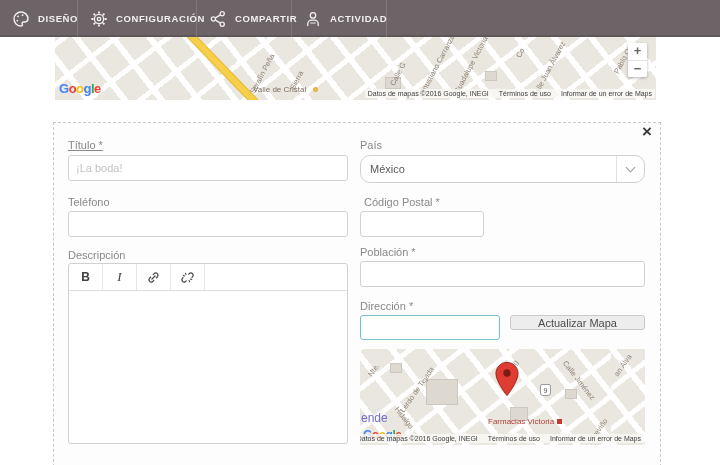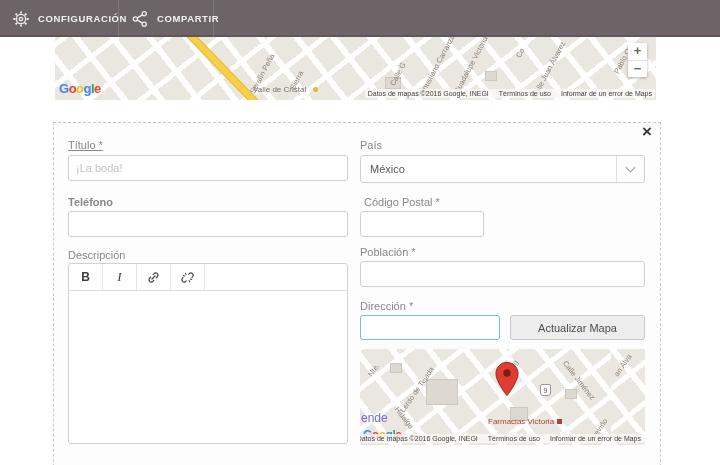--- a/index.html
+++ b/index.html
@@ -57,21 +57,21 @@
     color:#3a3a3a; cursor:pointer; line-height:16px; }
   .col { position:absolute; }
   .col-left  { left:14px; top:0; width:280px; }
   .col-right { left:306px; top:0; width:285px; }
   .flabel { position:absolute; font-size:11px; color:#8a8888; white-space:nowrap; }
   .finput { position:absolute; height:26px; border:1px solid #d2d0d0; border-radius:3px;
     background:#fff; font-family:"Liberation Sans",sans-serif; font-size:11px;
     color:#555; padding:0 7px; outline:none; }
   .finput::placeholder { color:#c4c2c2; }
   .finput.teal { border:1px solid #74c2ca; }
-  .fselect { position:absolute; height:28px; border:1px solid #d2d0d0; border-radius:3px;
+  .fselect { position:absolute; height:28px; border:1px solid #d2d0d0; border-radius:10px;
     background:#fff; display:flex; align-items:center; cursor:pointer; }
   .fselect .sel-text { flex:1; font-size:11px; color:#5a5858; padding:0 9px; }
   .fselect .sel-arrow { width:28px; height:100%; border-left:1px solid #e0dede;
     display:flex; align-items:center; justify-content:center; }
   .chev { width:7px; height:7px; border-right:1.6px solid #9b9b9b;
     border-bottom:1.6px solid #9b9b9b; transform:rotate(45deg); margin-top:-4px; }
   .editor { position:absolute; border:1px solid #d2d0d0; border-radius:3px; background:#fff; }
   .ed-toolbar { height:27px; border-bottom:1px solid #dedede; display:flex; }
   .ed-btn { width:34px; height:26px; border-right:1px solid #e6e6e6; display:flex;
     align-items:center; justify-content:center; font-size:12px; color:#3f3f3f; cursor:pointer; }
@@ -81,40 +81,61 @@
   .btn-update { position:absolute; background:#ededed; border:1px solid #c9c9c9;
     border-radius:3px; font-size:11px; color:#4c4c4c; text-align:center; cursor:pointer;
     display:flex; align-items:center; justify-content:center; }
 </style>
 </head>
 <body>
 
 <div class="screen">
 
   <nav class="navbar">
+    <div class="nav-item" style="width:78px">
+      <span class="nav-icon">
+        <svg width="18" height="18" viewBox="0 0 18 18" fill="none" stroke="#f2eff0" stroke-width="1.4">
+          <path d="M9 2a7 7 0 1 0 0 14c1.4 0 1.8-.9 1.3-1.8-.5-.9-.2-2.2 1.2-2.2H13a3.5 3.5 0 0 0 3-3.5A7 7 0 0 0 9 2z"></path>
+          <circle cx="6" cy="6.4" r=".9" fill="#f2eff0" stroke="none"></circle>
+          <circle cx="10.6" cy="5.2" r=".9" fill="#f2eff0" stroke="none"></circle>
+          <circle cx="5.3" cy="10.6" r=".9" fill="#f2eff0" stroke="none"></circle>
+        </svg>
+      </span>
+      <span class="nav-label">DISEÑO</span>
+    </div>
     <div class="nav-item" style="width:119px">
       <span class="nav-icon">
         <svg width="18" height="18" viewBox="0 0 18 18" fill="none" stroke="#f2eff0" stroke-width="1.3">
           <circle cx="9" cy="9" r="4.6"></circle>
             <circle cx="9" cy="9" r="1.7"></circle>
           <path stroke-width="1.8" d="M9 1.4v2.1M9 14.5v2.1M1.4 9h2.1M14.5 9h2.1M3.6 3.6l1.5 1.5M12.9 12.9l1.5 1.5M14.4 3.6l-1.5 1.5M5.1 12.9l-1.5 1.5"></path>
         </svg>
       </span>
       <span class="nav-label">CONFIGURACIÓN</span>
     </div>
     <div class="nav-item" style="width:95px">
       <span class="nav-icon">
         <svg width="18" height="18" viewBox="0 0 18 18" fill="none" stroke="#f2eff0" stroke-width="1.3">
           <circle cx="13.2" cy="3.8" r="2.1"></circle>
             <circle cx="4.4" cy="9" r="2.1"></circle>
             <circle cx="13.2" cy="14.2" r="2.1"></circle>
           <path d="M6.4 7.9l4.6-2.8M6.4 10.1l4.6 2.8"></path>
         </svg>
       </span>
       <span class="nav-label">COMPARTIR</span>
+    </div>
+    <div class="nav-item" style="width:95px">
+      <span class="nav-icon">
+        <svg width="18" height="18" viewBox="0 0 18 18" fill="none" stroke="#f2eff0" stroke-width="1.3">
+          <circle cx="9" cy="5.4" r="2.7"></circle>
+          <path d="M3.8 15.6v-1.9c0-2 1.7-3.6 3.8-3.6h2.8c2.1 0 3.8 1.6 3.8 3.6v1.9" stroke-linecap="round"></path>
+          <path d="M6.2 13h5.6" stroke-width="1"></path>
+        </svg>
+      </span>
+      <span class="nav-label">ACTIVIDAD</span>
     </div>
     <div style="flex:1"></div>
   </nav>
 
   <div class="map" style="left:55px; top:37px; width:601px; height:63px;">
     <div class="yroad" style="left:166px; top:-18px; width:8px; height:104px; transform:rotate(-44deg);"></div>
     <div class="bld" style="left:330px; top:40px; width:16px; height:12px;"></div>
     <div class="bld" style="left:430px; top:34px; width:12px; height:10px;"></div>
 
     <span class="street" style="left:193px; top:54px; transform:rotate(-62deg);">Serafín Peña</span>
@@ -143,21 +164,21 @@
     </div>
   </div>
 
   <div class="modal">
     <div class="close-btn">×</div>
 
     <div class="col col-left">
       <span class="flabel" style="left:0; top:16px;text-decoration:underline;">Título *</span>
       <input class="finput" style="left: 0px; top: 32px; width: 280px;" placeholder="¡La boda!">
 
-      <span class="flabel" style="left:0; top:73px;font-weight:bold;">Teléfono</span>
+      <span class="flabel" style="left:0; top:73px;">Teléfono</span>
       <input class="finput" style="left: 0px; top: 88px; width: 280px;">
 
       <span class="flabel" style="left:0; top:126px;text-align:center;">Descripción</span>
       <div class="editor" style="left:0; top:140px; width:280px; height:181px;">
         <div class="ed-toolbar">
           <div class="ed-btn bold">B</div>
           <div class="ed-btn italic">I</div>
           <div class="ed-btn">
             <svg width="15" height="15" viewBox="0 0 15 15">
               <g fill="none" stroke="#4a4a4a" stroke-width="1.3" stroke-linecap="round">
@@ -190,21 +211,21 @@
       </div>
 
       <span class="flabel" style="left:4px; top:73px;">Código Postal *</span>
       <input class="finput" style="left: 0px; top: 88px; width: 124px;">
 
       <span class="flabel" style="left:0; top:123px;">Población *</span>
       <input class="finput" style="left: 0px; top: 138px; width: 285px;">
 
       <span class="flabel" style="left:0; top:177px;">Dirección *</span>
       <input class="finput teal" style="left: 0px; top: 192px; width: 140px; height: 25px;">
-      <div class="btn-update" style="left:150px; top:192px; width:135px; height:25px;">Actualizar Mapa</div>
+      <div class="btn-update" style="left:150px; top:192px; width:135px; height:15px;">Actualizar Mapa</div>
 
       <div class="map" style="left:0; top:226px; width:285px; height:96px; background-size:auto, 88% 88%;">
         <div class="bld" style="left:66px; top:30px; width:32px; height:26px;"></div>
         <div class="bld" style="left:30px; top:14px; width:12px; height:10px;"></div>
         <div class="bld" style="left:150px; top:58px; width:18px; height:14px;"></div>
         <div class="bld" style="left:205px; top:40px; width:12px; height:10px;"></div>
 
         <span class="street" style="left:6px; top:24px; transform:rotate(-55deg);">Nte.</span>
         <span class="street" style="left:38px; top:60px; transform:rotate(-55deg);">Lerdo de Tejada</span>
         <span class="street" style="left:138px; top:30px; transform:rotate(-55deg);">Calle Ig</span>

